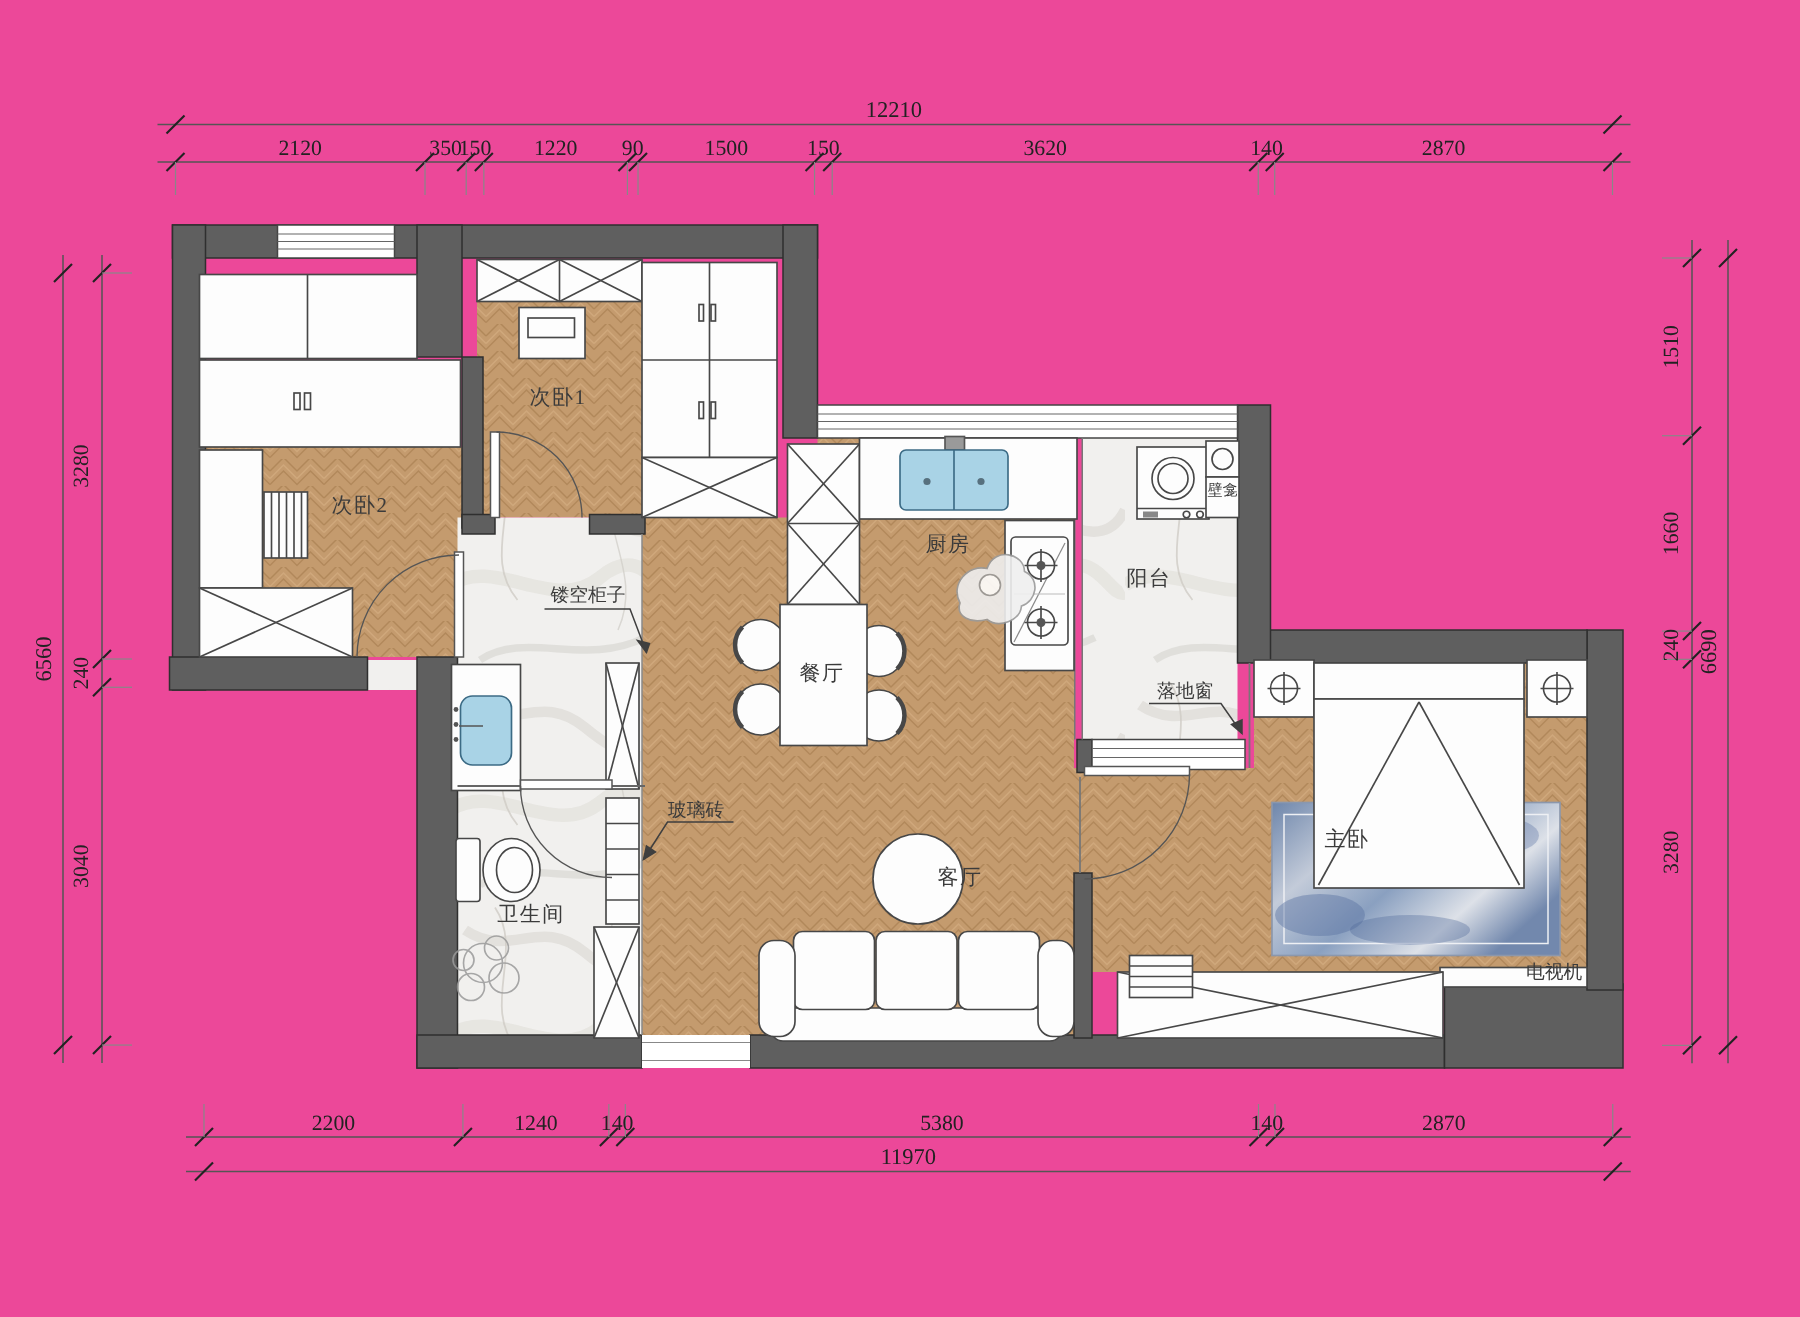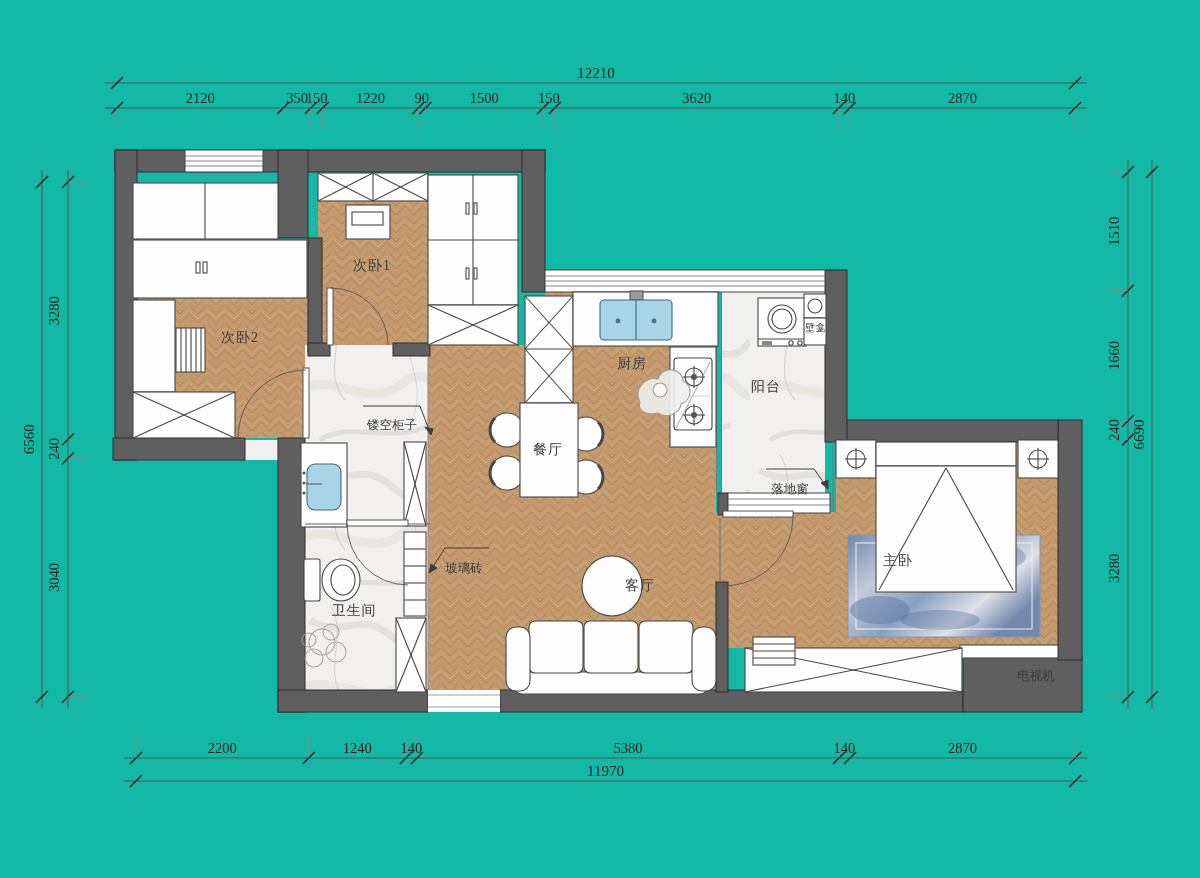--- a/index.html
+++ b/index.html
@@ -1,21 +1,21 @@
 <!DOCTYPE html>
 <html><head>
 <meta charset="utf-8">
 <style>
   html,body{margin:0;padding:0;background:#fff;}
-  .stage{position:relative;width:1200px;height:878px;background:#14b8a6;overflow:hidden;
+  .stage{position:relative;width:1200px;height:878px;background:#ec4899;overflow:hidden;
          font-family:"Liberation Serif","DejaVu Serif",serif;}
   .stage svg{position:absolute;left:0;top:0;}
   .lbl{position:absolute;transform:translate(-50%,-50%);color:#3b3b3b;font-size:14px;
        letter-spacing:1px;white-space:nowrap;line-height:1;text-align:center;}
-  .lbl.small{font-size:12.5px;letter-spacing:0;margin-top:28px;}
+  .lbl.small{font-size:12.5px;letter-spacing:0;}
   .lbl.tiny{font-size:10px;letter-spacing:0;}
   .dimtext{fill:#222;}
 </style>
 </head>
 <body>
 
 <div class="stage">
 
 <svg width="1200" height="878" viewBox="0 0 1200 878">
   <defs>

